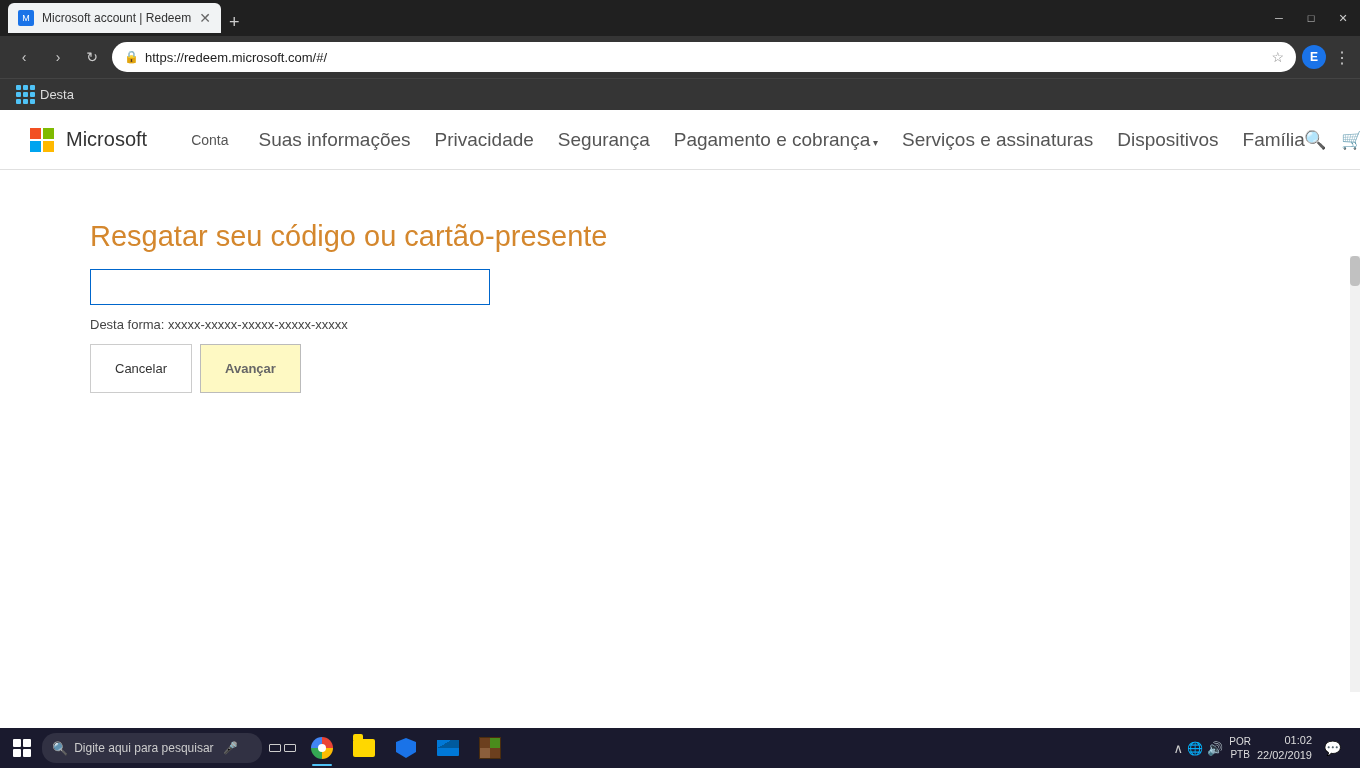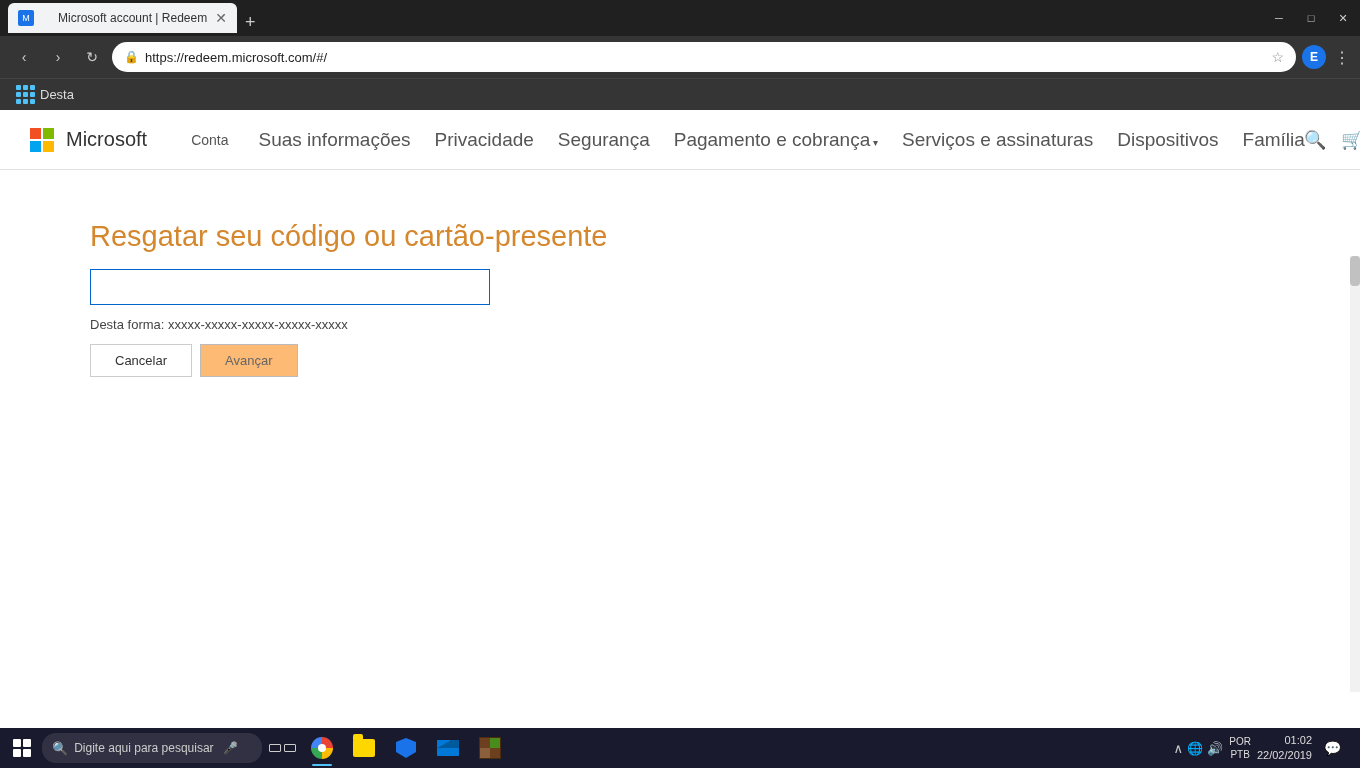--- a/index.html
+++ b/index.html
@@ -51,21 +51,21 @@
       width: 16px;
       height: 16px;
       background: #1a73e8;
       border-radius: 2px;
       display: flex;
       align-items: center;
       justify-content: center;
       color: white;
       font-size: 9px;
     }
-    .tab-title { flex: 1; overflow: hidden; white-space: nowrap; text-overflow: ellipsis; font-size: 12px; margin-left: 16px; }
+    .tab-title { flex: 1; overflow: hidden; white-space: nowrap; text-overflow: ellipsis; font-size: 12px; }
     .tab-close { color: #666; font-size: 14px; cursor: pointer; }
     .new-tab-btn {
       color: #ccc;
       font-size: 18px;
       padding: 0 8px;
       cursor: pointer;
     }
 
     
     .address-bar {
@@ -234,26 +234,27 @@
     }
     .btn-cancel {
       padding: 8px 24px;
       background: #fff;
       border: 1px solid #ccc;
       color: #333;
       font-size: 13px;
       cursor: pointer;
     }
     .btn-next {
-      padding: 8px 24px;
-      background: #fdba74;
+      padding: 16px 24px;
+      background: #fef9c3;
       border: 1px solid #bbb;
       color: #666;
       font-size: 13px;
       cursor: pointer;
+      font-weight: bold;
     }
 
     
     .scrollbar-track {
       position: absolute;
       right: 0;
       top: 146px;
       width: 10px;
       height: calc(768px - 186px - 40px);
       background: #f1f1f1;

